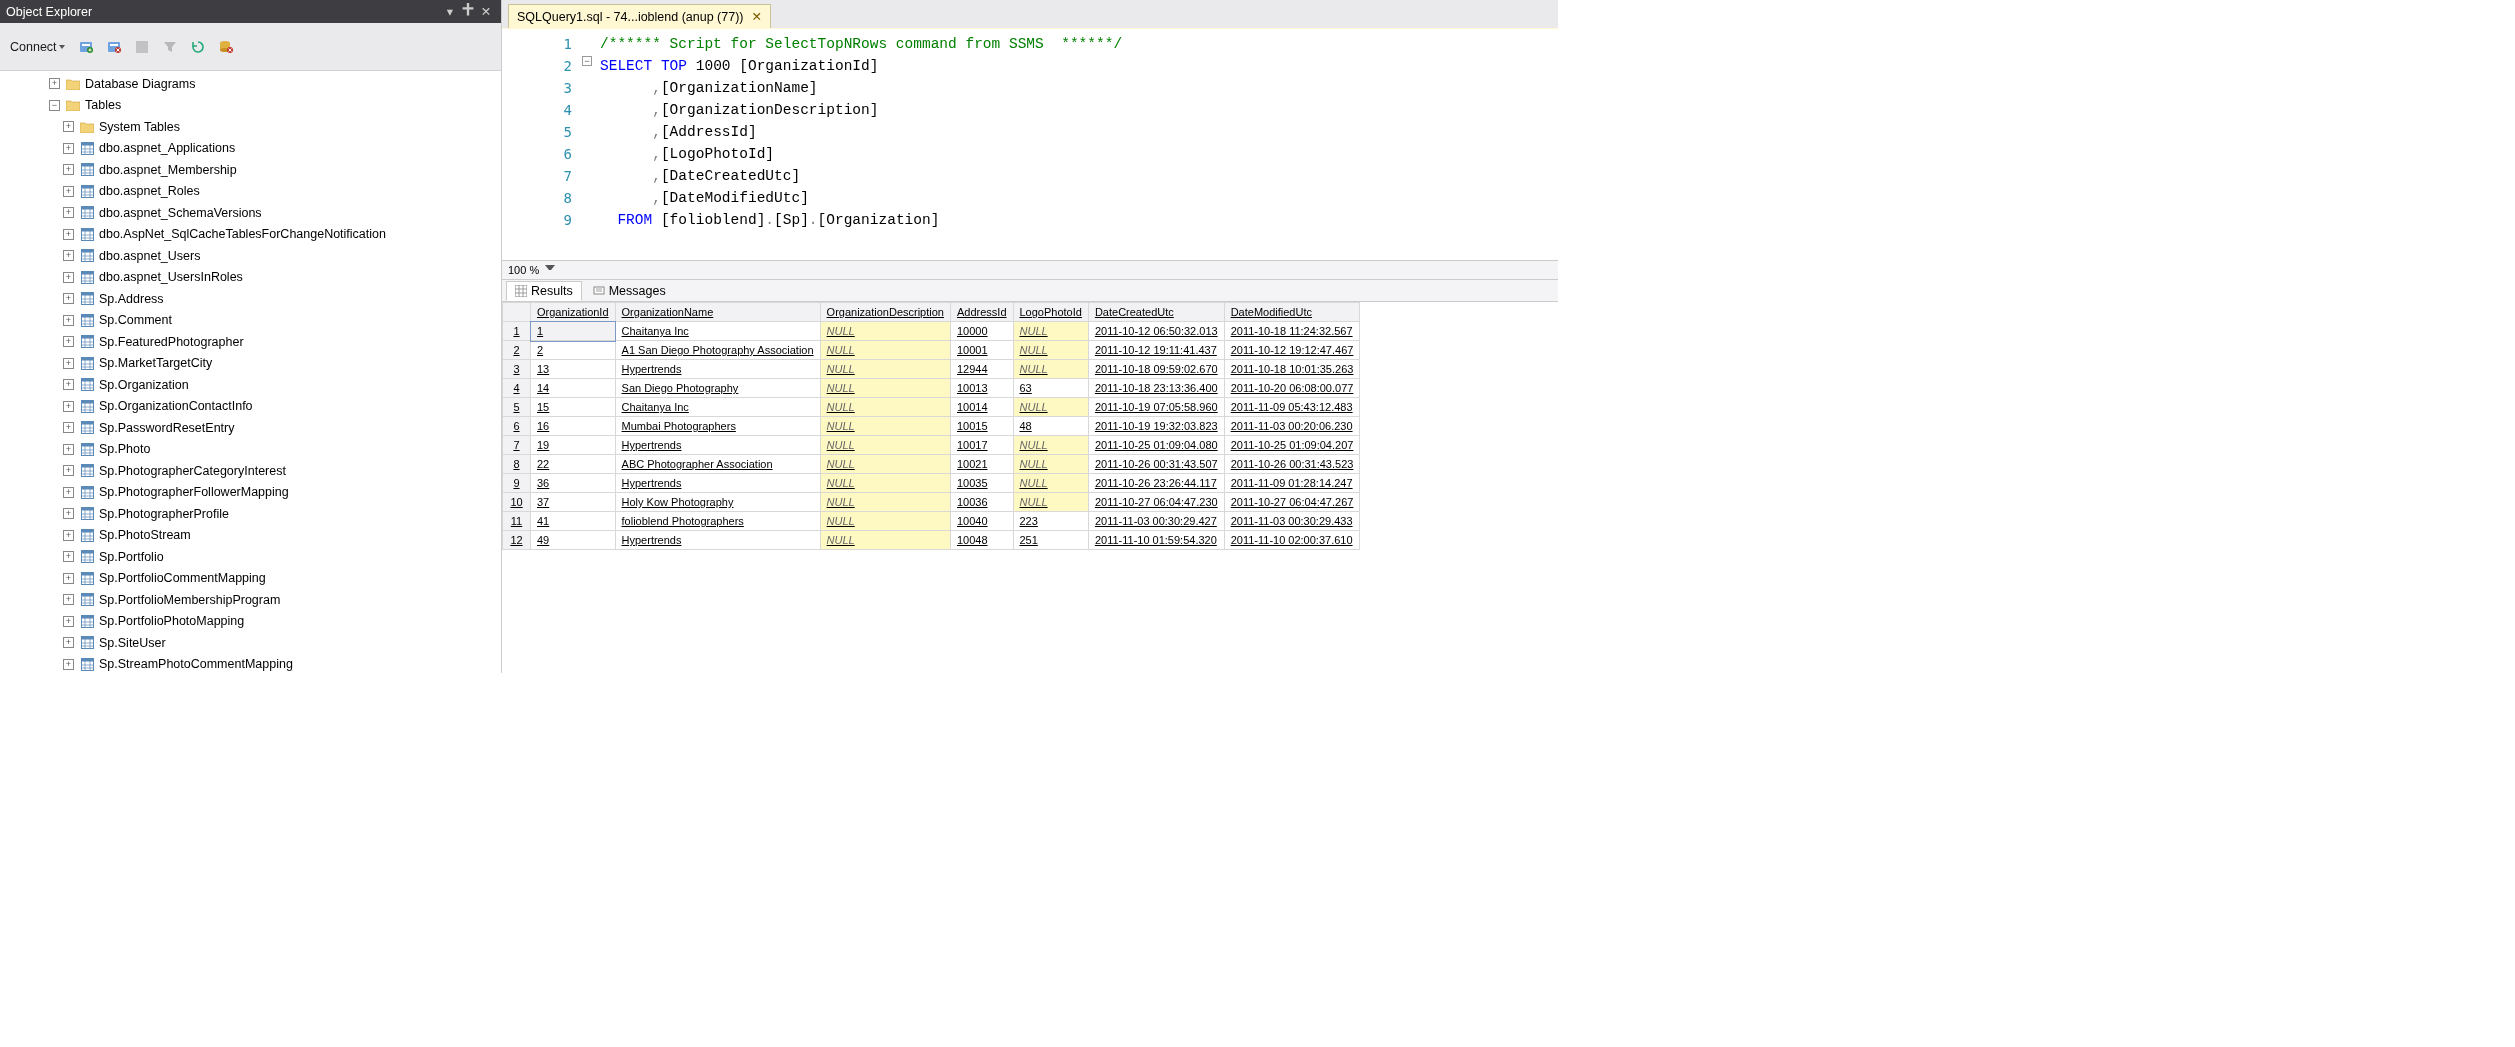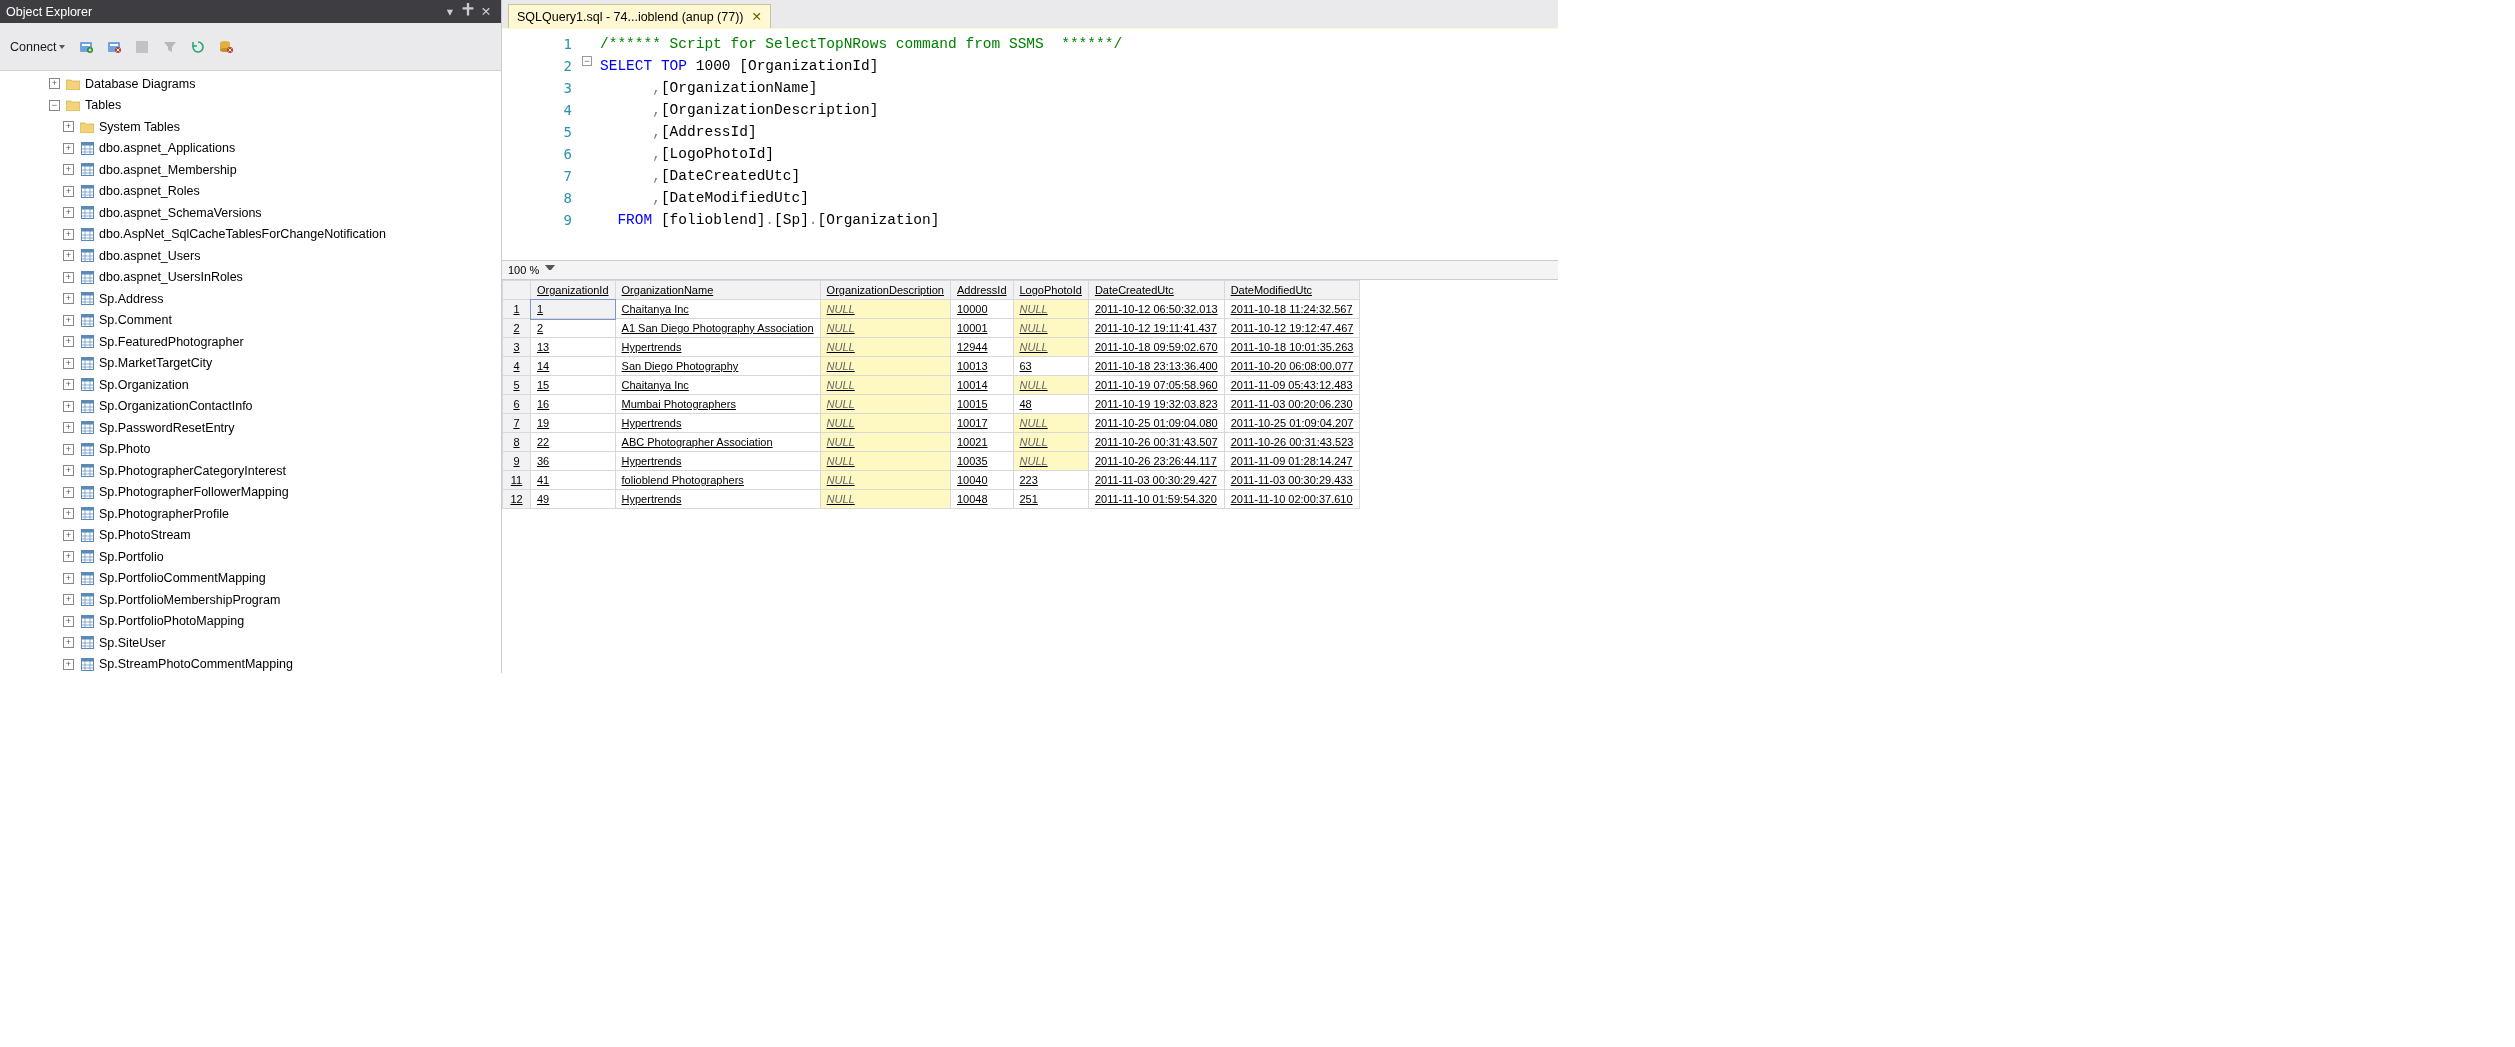--- a/index.html
+++ b/index.html
@@ -665,20 +665,40 @@
       <span class="c-gray">,</span><span class="c-black">[DateCreatedUtc]</span>
       <span class="c-gray">,</span><span class="c-black">[DateModifiedUtc]</span>
   <span class="c-blue">FROM</span> <span class="c-black">[folioblend]</span><span class="c-gray">.</span><span class="c-black">[Sp]</span><span class="c-gray">.</span><span class="c-black">[Organization]</span></div>
     </div>
 
     <div class="zoom-bar">
       <span>100 %</span>
       <span class="dd"></span>
     </div>
 
+    <div class="result-tabs">
+      <div class="result-tab active">
+        <span class="ico">
+          <svg width="12" height="12">
+              <rect width="12" height="12" fill="#fff" stroke="#888"></rect>
+              <path d="M0 4 H12 M0 8 H12 M4 0 V12 M8 0 V12" stroke="#888" stroke-width="0.8"></path>
+            </svg>
+        </span>
+        <span>Results</span>
+      </div>
+      <div class="result-tab">
+        <span class="ico">
+          <svg width="12" height="12">
+              <rect x="1" y="2" width="10" height="7" fill="#fff" stroke="#888"></rect>
+              <path d="M3 4 h6 M3 6 h6" stroke="#888" stroke-width="0.8"></path>
+            </svg>
+        </span>
+        <span>Messages</span>
+      </div>
+    </div>
 
     <div class="grid-wrap">
       <table class="grid" id="results-grid">
           <thead>
             <tr>
               <th class="rownum"></th>
               <th>OrganizationId</th>
               <th>OrganizationName</th>
               <th>OrganizationDescription</th>
               <th>AddressId</th>
@@ -772,20 +792,30 @@
               <td class="rownum">9</td>
               <td>36</td>
               <td>Hypertrends</td>
               <td class="nullcell">NULL</td>
               <td>10035</td>
               <td class="nullcell">NULL</td>
               <td>2011-10-26 23:26:44.117</td>
               <td>2011-11-09 01:28:14.247</td>
             </tr>
             <tr>
+              <td class="rownum">10</td>
+              <td>37</td>
+              <td>Holy Kow Photography</td>
+              <td class="nullcell">NULL</td>
+              <td>10036</td>
+              <td class="nullcell">NULL</td>
+              <td>2011-10-27 06:04:47.230</td>
+              <td>2011-10-27 06:04:47.267</td>
+            </tr>
+            <tr>
               <td class="rownum">11</td>
               <td>41</td>
               <td>folioblend Photographers</td>
               <td class="nullcell">NULL</td>
               <td>10040</td>
               <td>223</td>
               <td>2011-11-03 00:30:29.427</td>
               <td>2011-11-03 00:30:29.433</td>
             </tr>
             <tr>

